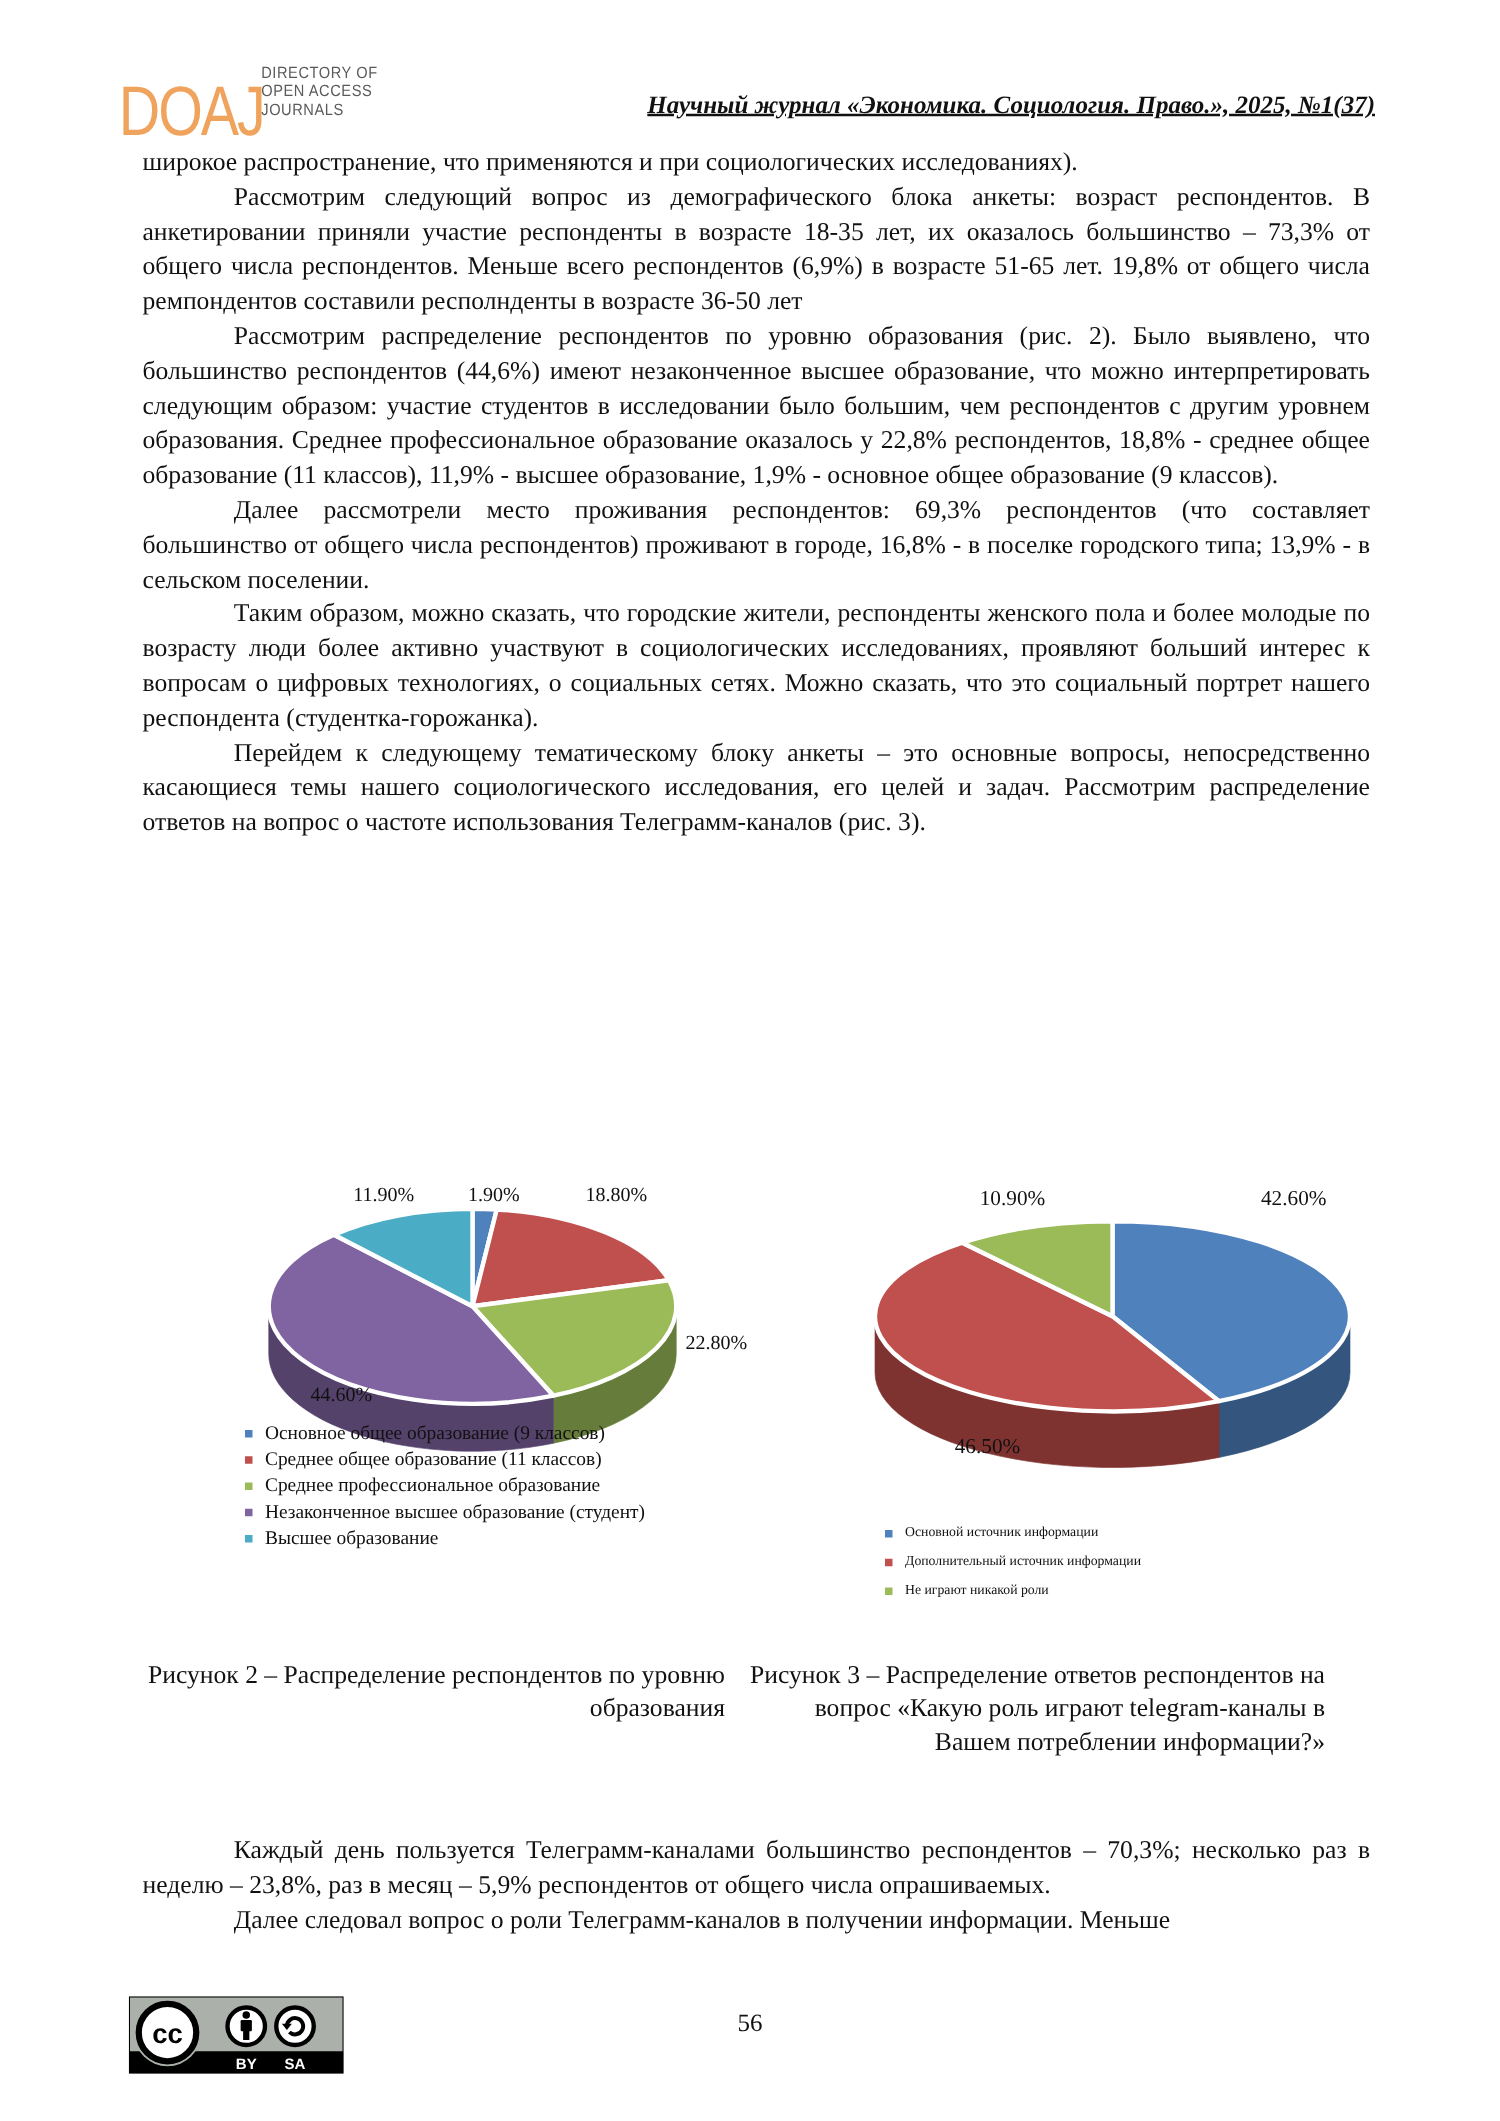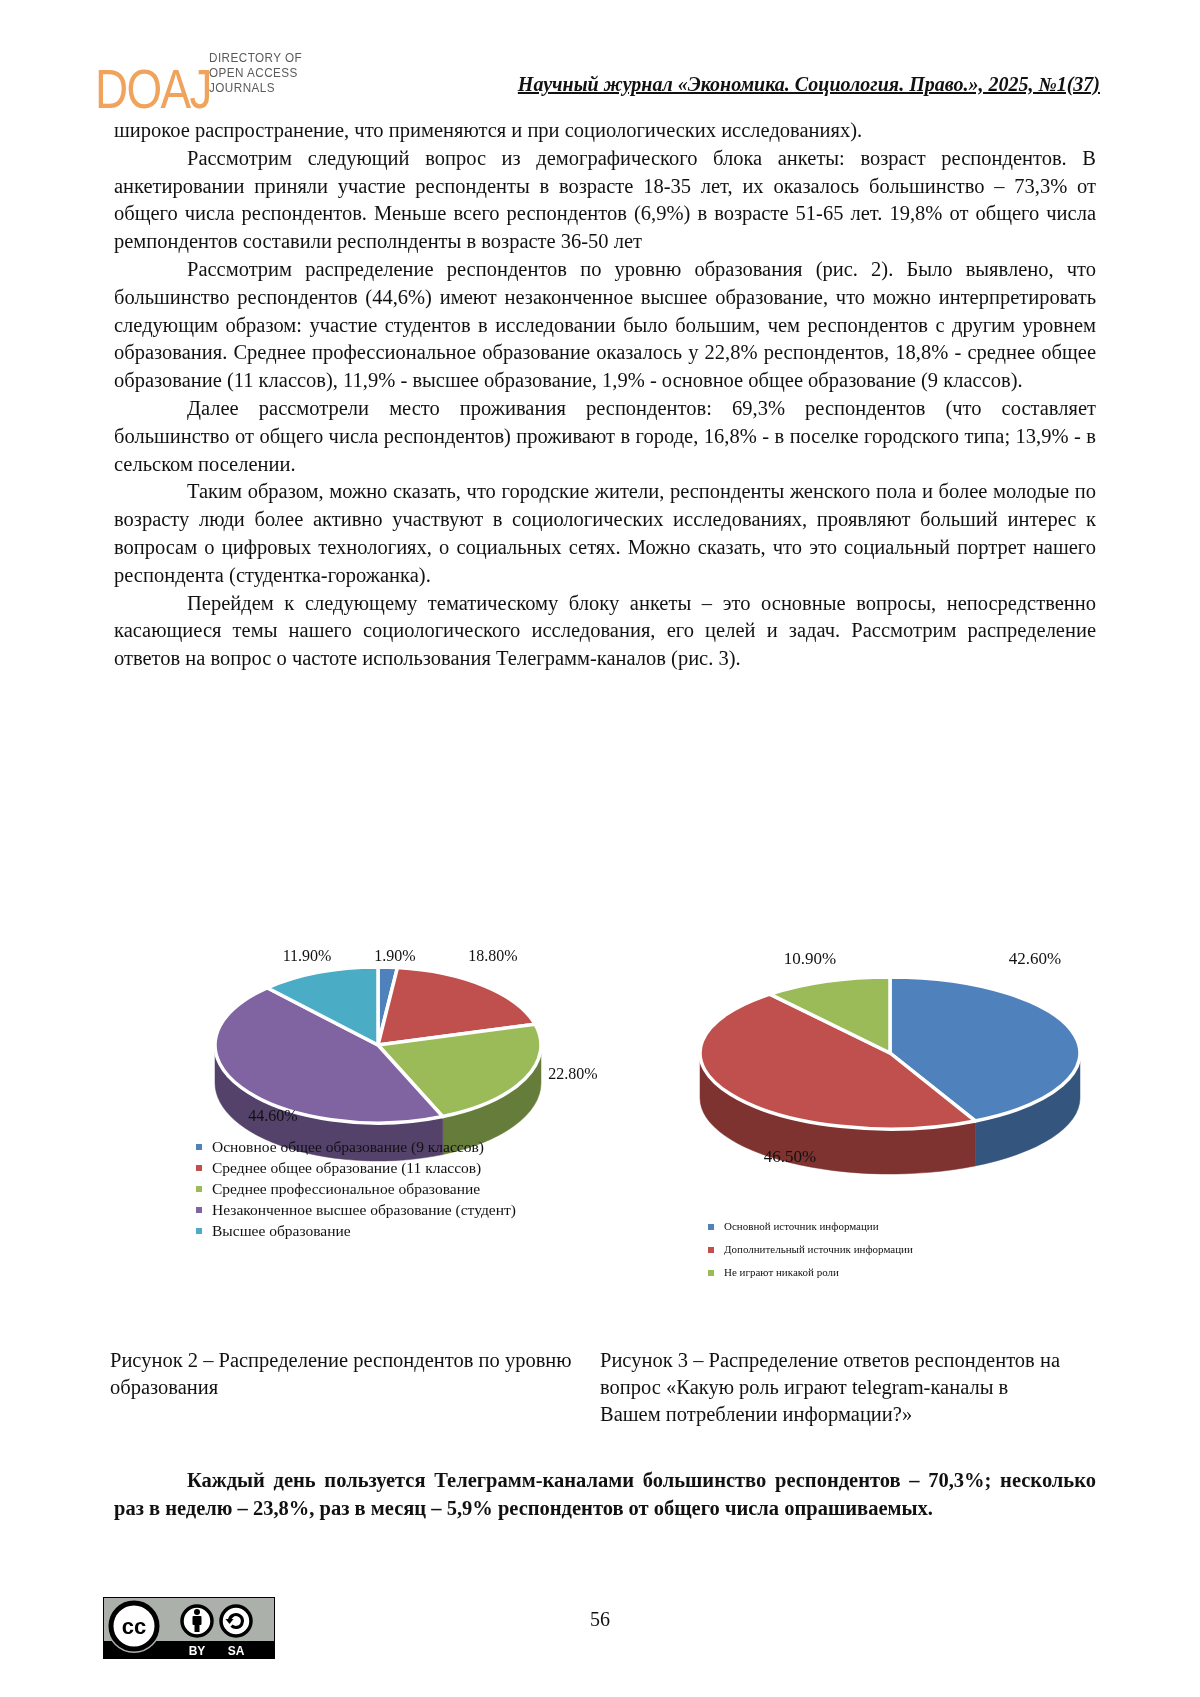--- a/index.html
+++ b/index.html
@@ -15,24 +15,24 @@
                    text-decoration: underline; white-space: nowrap; }
   .body-text { position: absolute; left: 114px; top: 117px; width: 982px; font-size: 20.5px; line-height: 27.8px; }
   .body-text p { margin: 0; text-align: justify; }
   .body-text p.indent { text-indent: 73px; }
   .fig { position: absolute; }
   .fig svg text { font-family: "Liberation Serif", "DejaVu Serif", serif; }
   .legend { position: absolute; font-size: 15.5px; line-height: 21px; }
   .legend .item { display: flex; align-items: center; white-space: nowrap; }
   .legend .sw { width: 6px; height: 6px; margin-right: 10px; display: inline-block; }
   .legend2 { font-size: 11px; line-height: 23px; }
-  .caption { position: absolute; text-align: left; font-size: 20.5px; line-height: 27px; margin-top: 20px; }
+  .caption { position: absolute; text-align: right; font-size: 20.5px; line-height: 27px; }
   .bottom-text { position: absolute; left: 114px; top: 1467px; width: 982px; font-size: 20.5px; line-height: 27.8px; }
   .bottom-text p { margin: 0; text-align: justify; }
-  .bottom-text p.indent { text-indent: 73px; font-weight: bold; }
+  .bottom-text p.indent { text-indent: 73px; }
   .cc-badge { position: absolute; left: 103px; top: 1597px; width: 172px; height: 62px; }
   .page-number { position: absolute; left: 590px; top: 1608px; font-size: 20px; }
 </style>
 </head>
 <body>
 
 <div class="header">
   <div class="doaj">
     <span class="doaj-mark">DOAJ</span>
   </div>
@@ -133,20 +133,21 @@
       <span class="sw" style="background: rgb(155, 187, 89);"></span>
       <span>Не играют никакой роли</span>
     </div>
 </div>
 
 <div class="caption" style="left:110px; top:1327px; width:470px;">Рисунок 2 – Распределение респондентов по уровню образования</div>
 <div class="caption" style="left:600px; top:1327px; width:460px;">Рисунок 3 – Распределение ответов респондентов на вопрос «Какую роль играют telegram-каналы в Вашем потреблении информации?»</div>
 
 <div class="bottom-text">
   <p class="indent">Каждый день пользуется Телеграмм-каналами большинство респондентов – 70,3%; несколько раз в неделю – 23,8%, раз в месяц – 5,9% респондентов от общего числа опрашиваемых.</p>
+  <p class="indent">Далее следовал вопрос о роли Телеграмм-каналов в получении информации. Меньше</p>
 </div>
 
 <div class="cc-badge">
   <svg width="172" height="62" viewBox="0 0 172 62">
     <rect x="0.5" y="0.5" width="171" height="61" fill="#abb1aa" stroke="#000"></rect>
     <rect x="0.5" y="44" width="171" height="17.5" fill="#000"></rect>
     <g>
       <circle cx="31" cy="29" r="27" fill="#abb1aa"></circle>
       <circle cx="31" cy="29" r="23" fill="#fff" stroke="#000" stroke-width="5"></circle>
       <text x="31" y="37" text-anchor="middle" font-family="Liberation Sans, sans-serif" font-weight="bold" font-size="22" fill="#000">cc</text>

